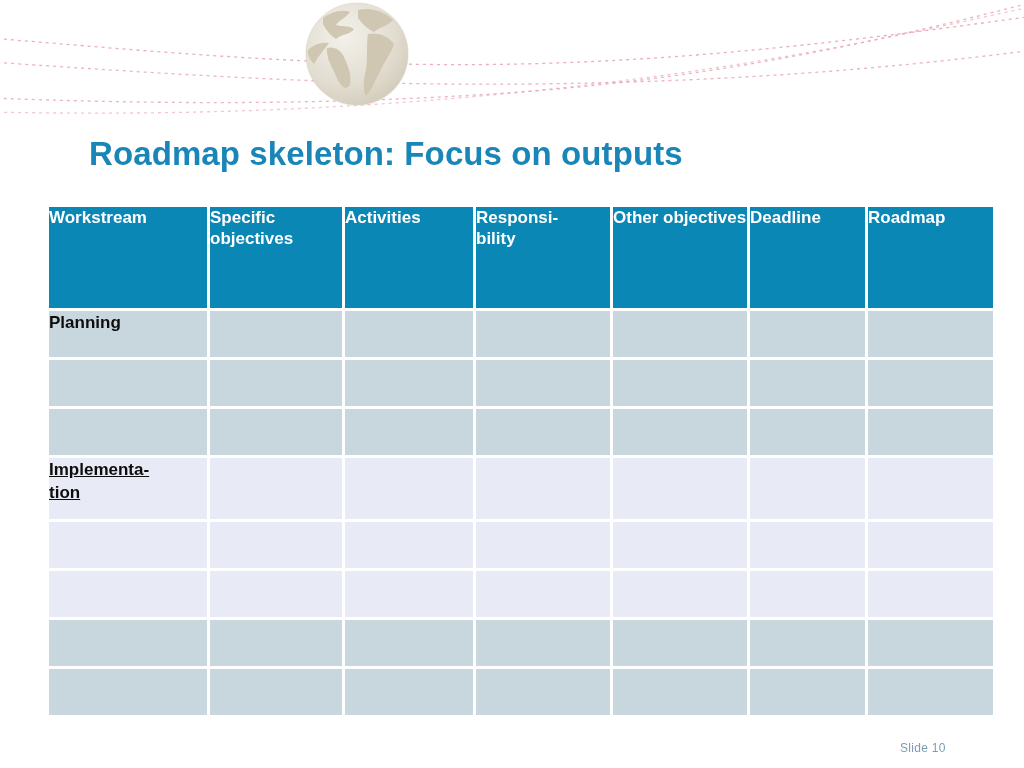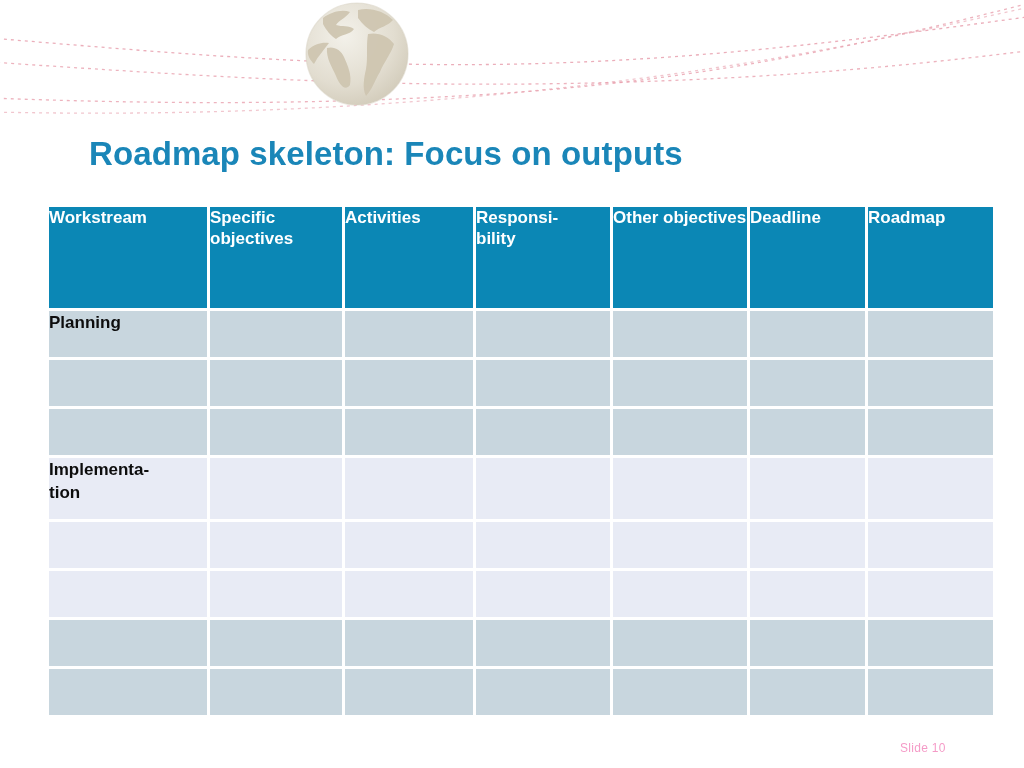--- a/index.html
+++ b/index.html
@@ -87,34 +87,34 @@
   tbody td {
     height: 49px;
     font-size: 17px;
     font-weight: bold;
     color: #0d0d0d;
     line-height: 23px;
     padding: 10px 0 0 11px;
   }
   tbody tr.group-dark td { background: #c8d6de; }
   tbody tr.group-light td { background: #e8ebf5; }
-  tbody tr.tall td { height: 64px; }
+  tbody tr.tall td { height: 64px; text-decoration: underline; }
 
   
   td.workstream-label {
     white-space: pre-line;
   }
 
   
   #slide-number {
     position: absolute;
     left: 900px;
     top: 741px;
     font-size: 12px;
-    color: #ec4899;
+    color: #0c4a6e;
     opacity: 0.55;
     letter-spacing: 0.3px;
     white-space: nowrap;
   }
 
   
   #bottom-edge {
     position: absolute;
     left: 0;
     top: 752px;

